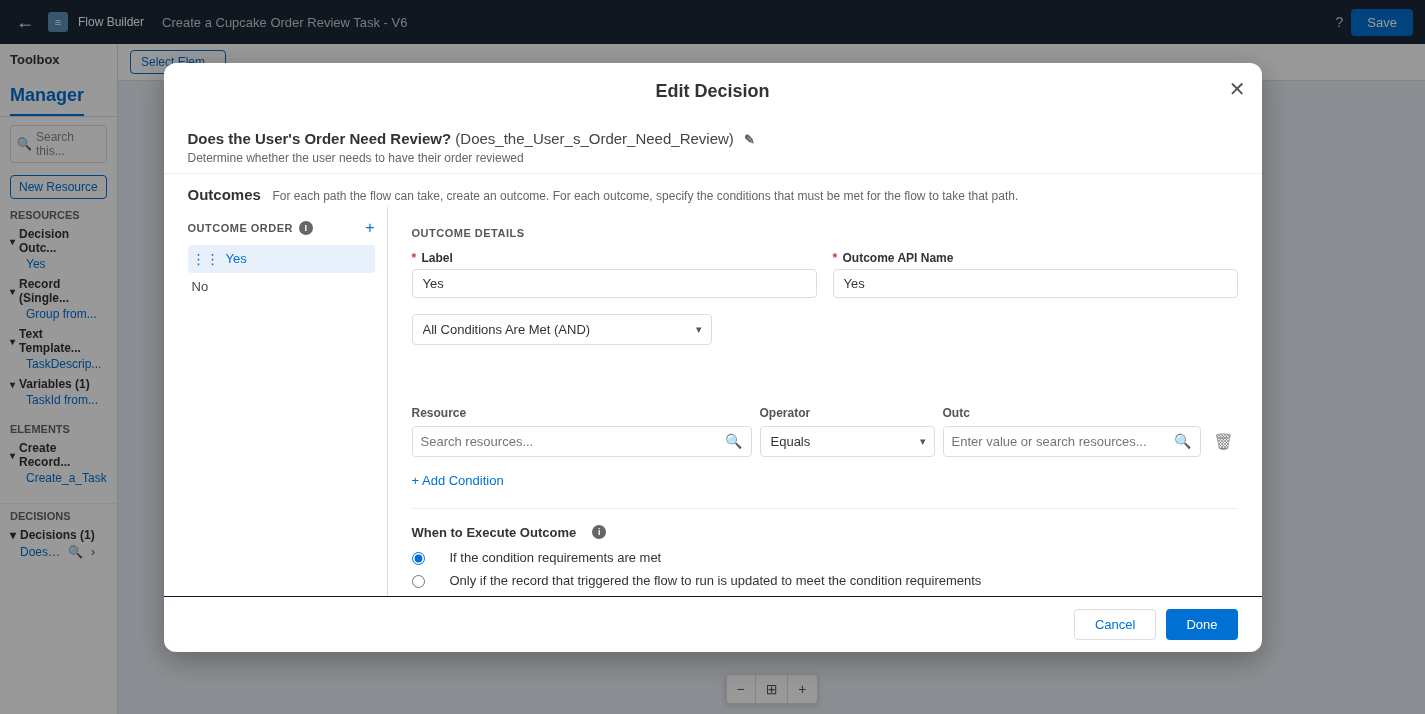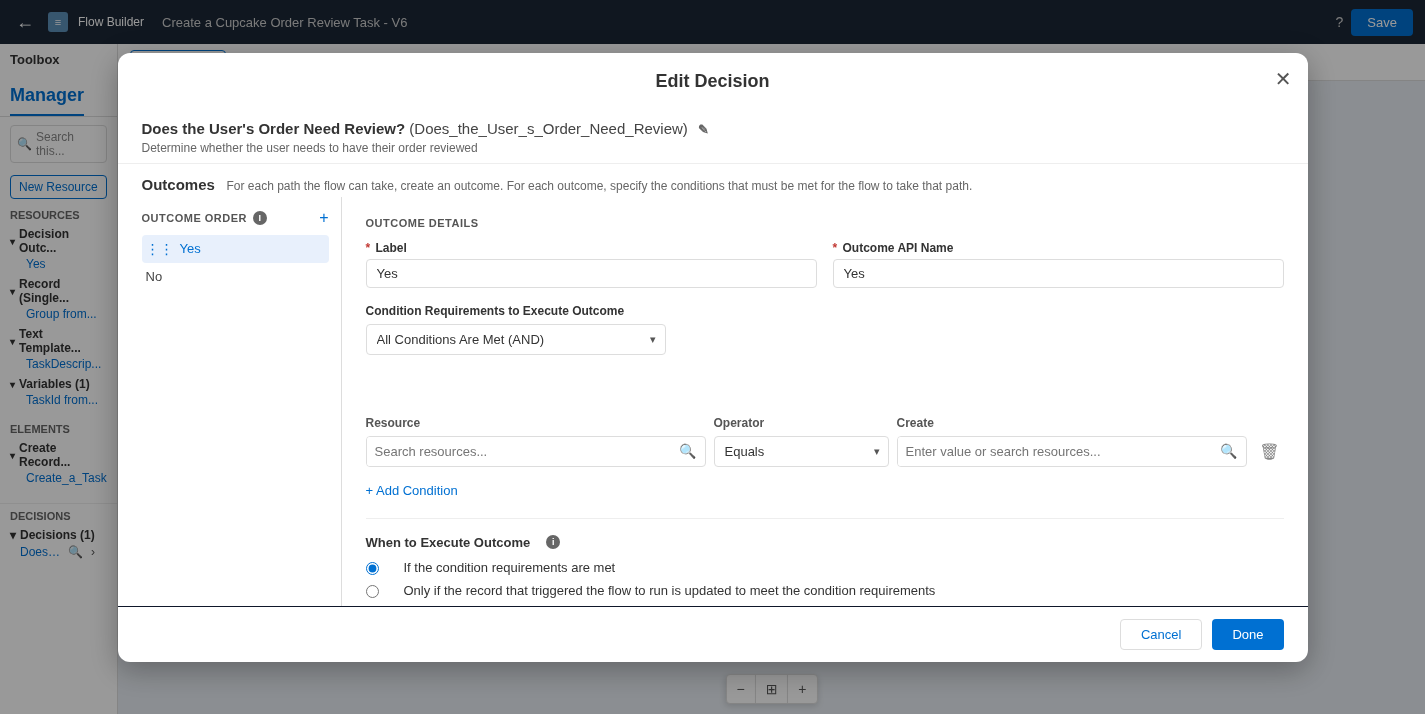--- a/index.html
+++ b/index.html
@@ -197,21 +197,21 @@
       top: 0; left: 0; right: 0; bottom: 0;
       background: rgba(0,0,0,0.4);
       z-index: 100;
       display: flex;
       align-items: center;
       justify-content: center;
     }
     .modal {
       background: #fff;
       border-radius: 12px;
-      width: 1190px;
+      width: 1098px;
       max-width: 95vw;
       max-height: calc(100vh - 60px);
       position: relative;
       display: flex;
       flex-direction: column;
       box-shadow: 0 8px 30px rgba(0,0,0,0.3);
     }
     .modal-header {
       text-align: center;
       padding: 18px 40px 12px;
@@ -807,35 +807,34 @@
             <div class="form-field">
               <label>
                 <span class="required">*</span>
                 <span>Outcome API Name</span>
               </label>
               <input class="form-input" type="text" value="Yes" style="">
             </div>
           </div>
 
           
-          <div class="condition-req-label">Condition Requirements to Execute Outcome</div>
           <div class="select-wrapper">
             <select>
               <option>All Conditions Are Met (AND)</option>
               <option>Any Condition Is Met (OR)</option>
               <option>No Conditions Required</option>
             </select>
             <span class="chevron-down">▾</span>
           </div>
 
           
           <div class="condition-header-row">
             <div class="condition-col-label condition-col-resource">Resource</div>
             <div class="condition-col-label condition-col-operator">Operator</div>
-            <div class="condition-col-label condition-col-value">Create</div>
+            <div class="condition-col-label condition-col-value">Outc</div>
           </div>
 
           
           <div class="condition-row">
             <div class="condition-resource-input">
               <input type="text" placeholder="Search resources..." style="">
               <button class="search-btn">🔍</button>
             </div>
             <div class="condition-operator-select">
               <select>

